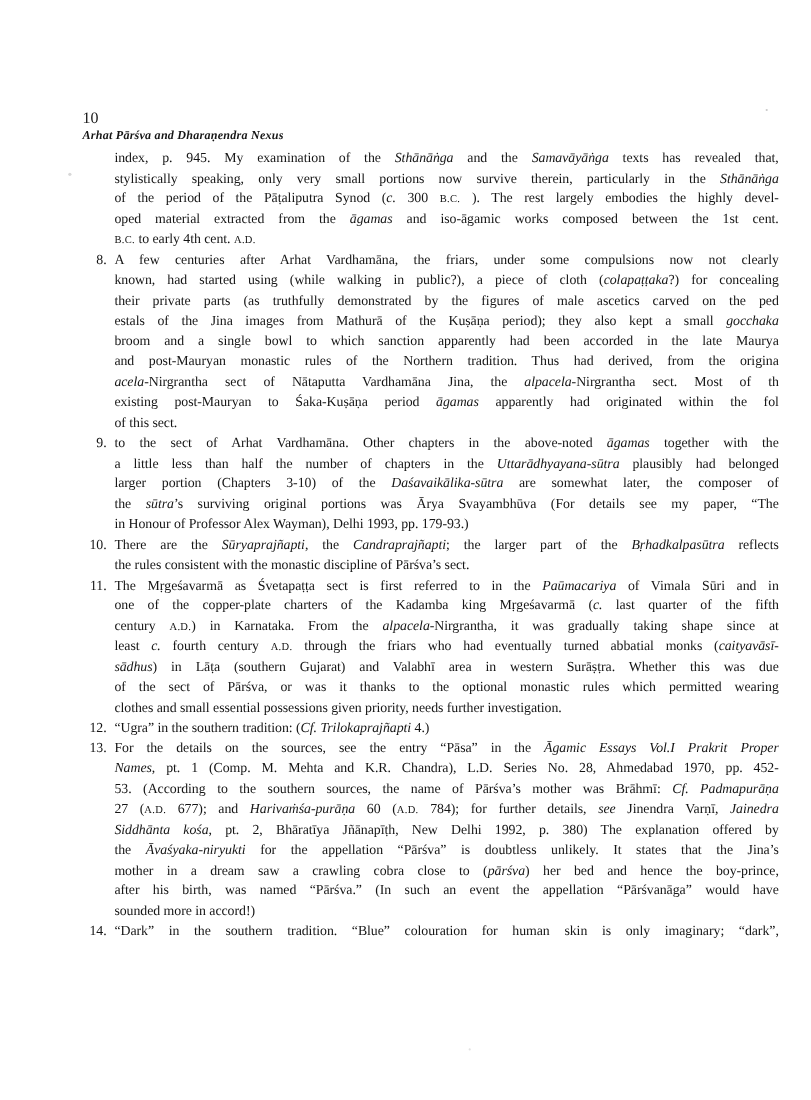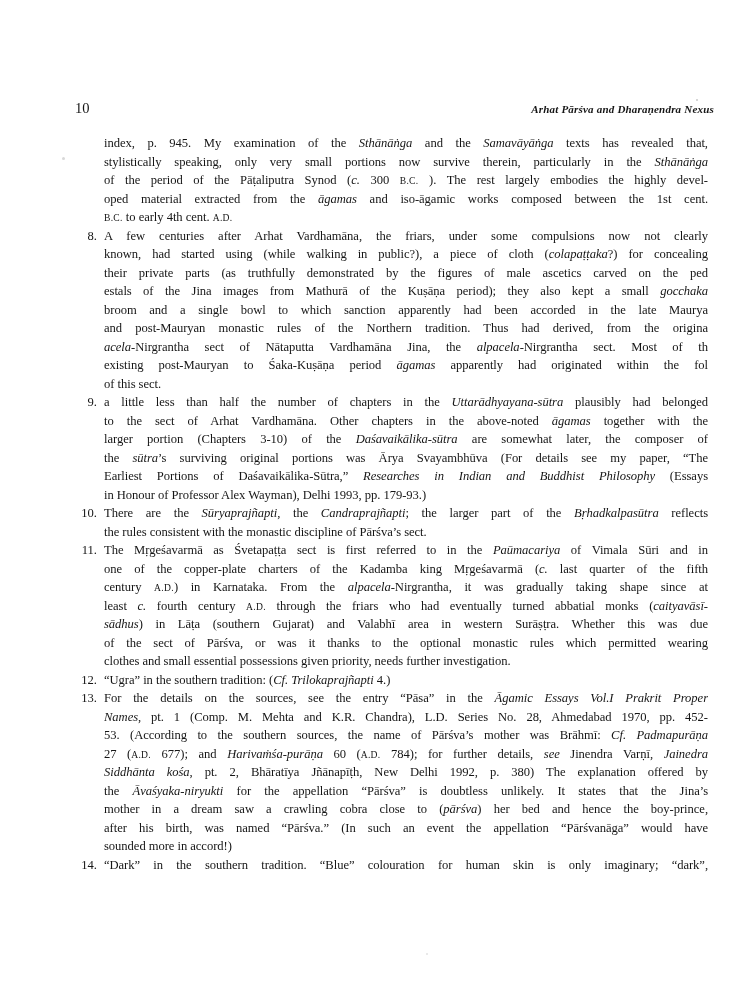--- a/index.html
+++ b/index.html
@@ -9,21 +9,21 @@
     position: relative;
     font-family: "Liberation Serif", "DejaVu Serif", serif;
     color: #151515;
     overflow: hidden;
   }
   .page { position: absolute; inset: 0; background: #ffffff; }
 
   .running-head {
     position: absolute;
     top: 100px; left: 75px; width: 639px;
-    display: flex; justify-content: space-between; align-items: baseline;
+    display: flex; justify-content: space-between; align-items: baseline; flex-direction: column;
   }
   .page-num { font-size: 14.5px; }
   .head-title {
     font-style: italic; font-weight: 600;
     font-size: 11px; letter-spacing: 0.2px;
     white-space: nowrap;
   }
 
   #notes { position: absolute; top: 134px; left: 72px; width: 636px; }
   .note { display: flex; }
@@ -78,25 +78,24 @@
           <div class="line"><span>broom and a single bowl to which sanction apparently had been accorded in the late Maurya</span></div>
           <div class="line"><span>and post-Mauryan monastic rules of the Northern tradition. Thus had derived, from the origina</span></div>
           <div class="line"><span class="it">acela</span><span>-Nirgrantha sect of Nātaputta Vardhamāna Jina, the </span><span class="it">alpacela</span><span>-Nirgrantha sect. Most of th</span></div>
           <div class="line"><span>existing post-Mauryan to Śaka-Kuṣāṇa period </span><span class="it">āgamas</span><span> apparently had originated within the fol</span></div>
           <div class="line last"><span>of this sect.</span></div>
         </div>
       </div>
       <div class="note">
         <div class="num">9.</div>
         <div class="nbody">
+          <div class="line"><span>to the sect of Arhat Vardhamāna. Other chapters in the above-noted </span><span class="it">āgamas</span><span> together with the</span></div>
           <div class="line"><span>a little less than half the number of chapters in the </span><span class="it">Uttarādhyayana-sūtra</span><span> plausibly had belonged</span></div>
-          <div class="line"><span>to the sect of Arhat Vardhamāna. Other chapters in the above-noted </span><span class="it">āgamas</span><span> together with the</span></div>
           <div class="line"><span>larger portion (Chapters 3-10) of the </span><span class="it">Daśavaikālika-sūtra</span><span> are somewhat later, the composer of</span></div>
           <div class="line"><span>the </span><span class="it">sūtra</span><span>’s surviving original portions was Ārya Svayambhūva (For details see my paper, “The</span></div>
-          <div class="line"><span>Earliest Portions of Daśavaikālika-Sūtra,” </span><span class="it">Researches in Indian and Buddhist Philosophy</span><span> (Essays</span></div>
           <div class="line last"><span>in Honour of Professor Alex Wayman), Delhi 1993, pp. 179-93.)</span></div>
         </div>
       </div>
       <div class="note">
         <div class="num">10.</div>
         <div class="nbody">
           <div class="line"><span>There are the </span><span class="it">Sūryaprajñapti</span><span>, the </span><span class="it">Candraprajñapti</span><span>; the larger part of the </span><span class="it">Bṛhadkalpasūtra</span><span> reflects</span></div>
           <div class="line last"><span>the rules consistent with the monastic discipline of Pārśva’s sect.</span></div>
         </div>
       </div>

